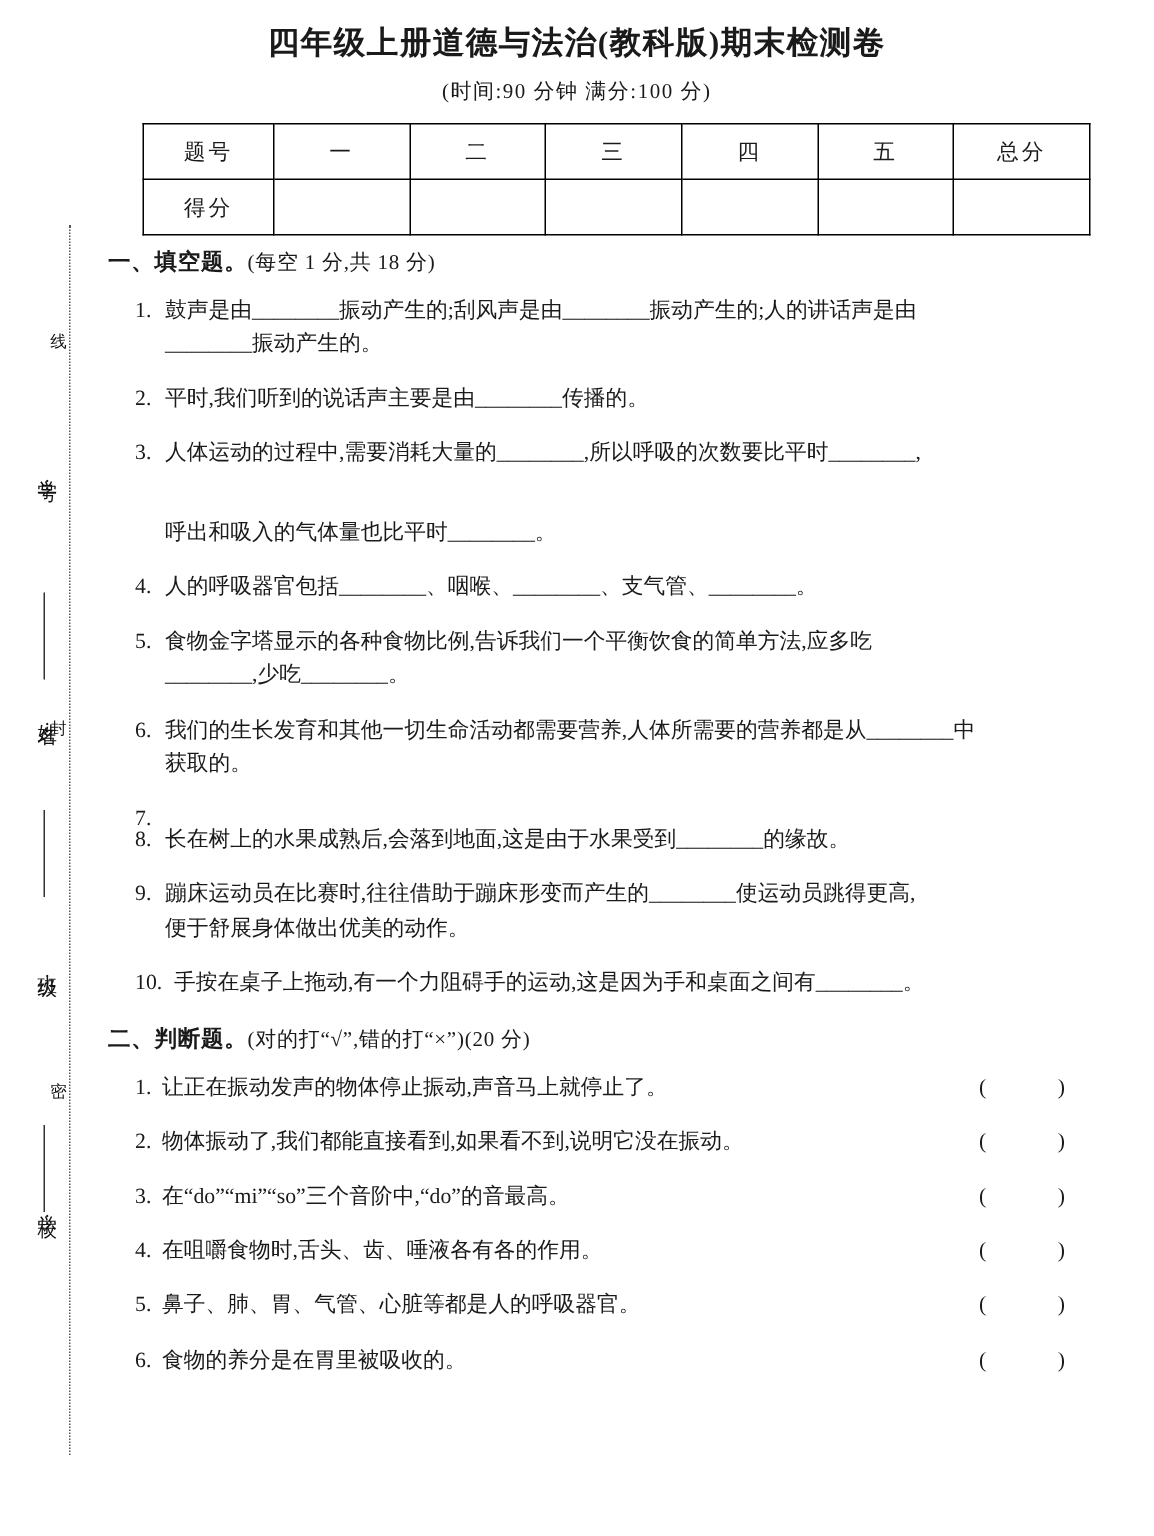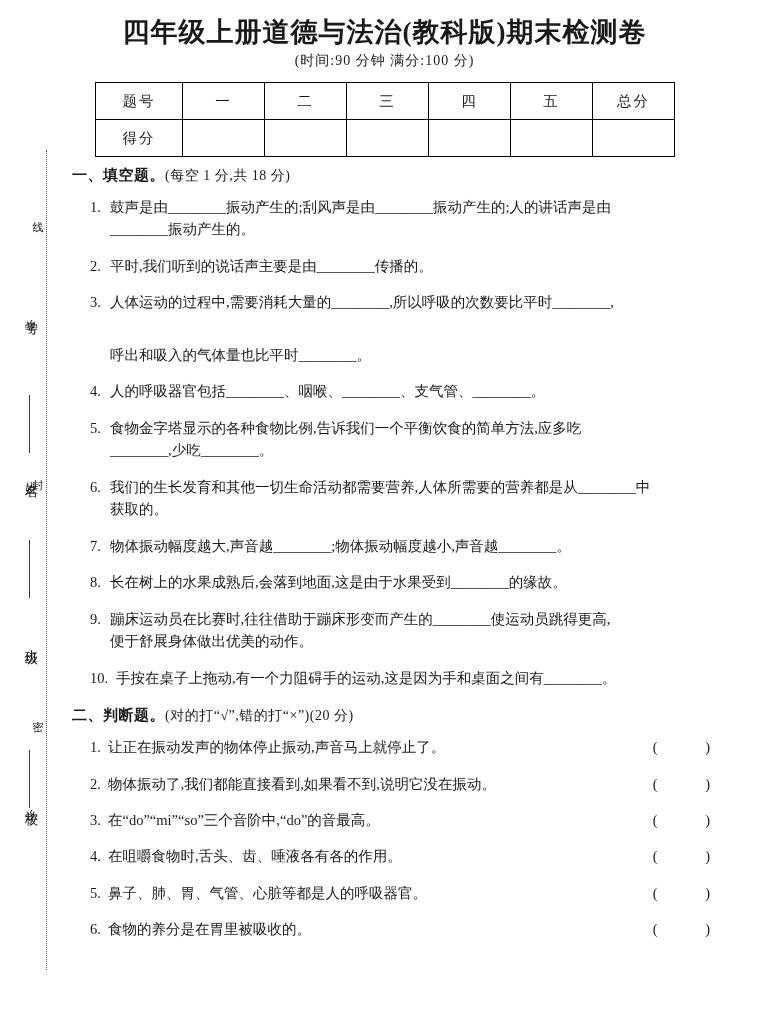--- a/index.html
+++ b/index.html
@@ -58,41 +58,41 @@
     height: 58px;
   }
 
   
   .title {
     position: absolute;
     left: 0;
     right: 0;
     top: 14px;
     text-align: center;
-    font-size: 27px;
+    font-size: 21px;
     font-weight: bold;
     letter-spacing: 1px;
     font-family: "Liberation Serif", serif;
   }
   .subtitle {
     position: absolute;
     left: 0;
     right: 0;
     top: 52px;
     text-align: center;
     font-size: 14px;
     letter-spacing: 1px;
   }
 
   
   .score-table {
     position: absolute;
     left: 95px;
     top: 82px;
-    width: 580px;
+    width: 632px;
     border-collapse: collapse;
     table-layout: fixed;
     font-family: Liberation Serif, serif;
   }
   .score-table td {
     border: 1px solid #000;
     height: 34px;
     text-align: center;
     font-size: 14.5px;
     letter-spacing: 2px;
@@ -237,21 +237,20 @@
     </div>
 
     <div class="q">
       <span class="num">6.</span>
       <span class="body" style="padding-left:20px;">我们的生长发育和其他一切生命活动都需要营养,人体所需要的营养都是从________中</span>
       <span class="body" style="padding-left:20px;">获取的。</span>
     </div>
 
     <div class="q">
       <span class="num">7.</span>
-      <span class="body" style="padding-left:20px;">物体振动幅度越大,声音越________;物体振动幅度越小,声音越________。</span>
     </div>
 
     <div class="q">
       <span class="num">8.</span>
       <span class="body" style="padding-left:20px;">长在树上的水果成熟后,会落到地面,这是由于水果受到________的缘故。</span>
     </div>
 
     <div class="q">
       <span class="num">9.</span>
       <span class="body" style="padding-left:20px;">蹦床运动员在比赛时,往往借助于蹦床形变而产生的________使运动员跳得更高,</span>

